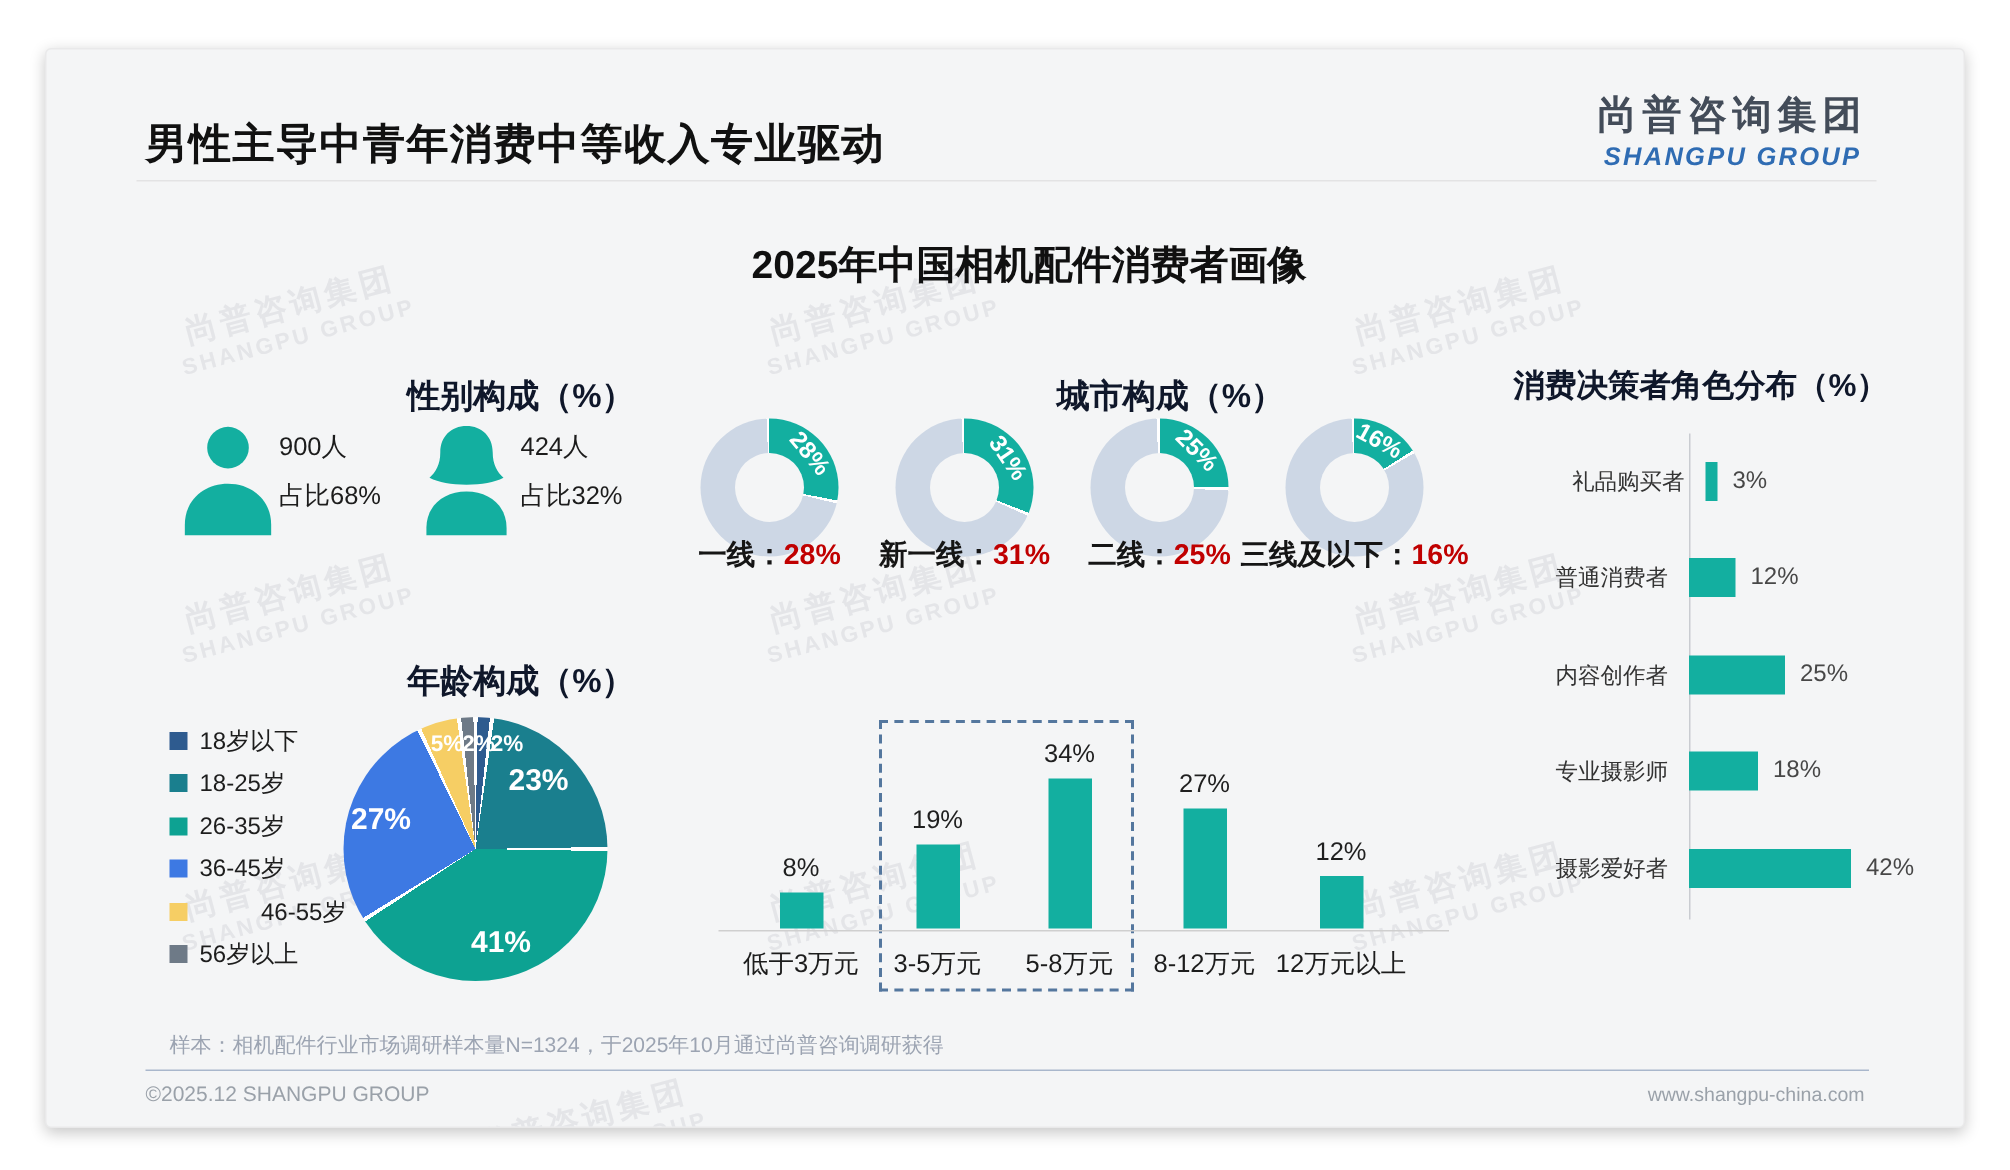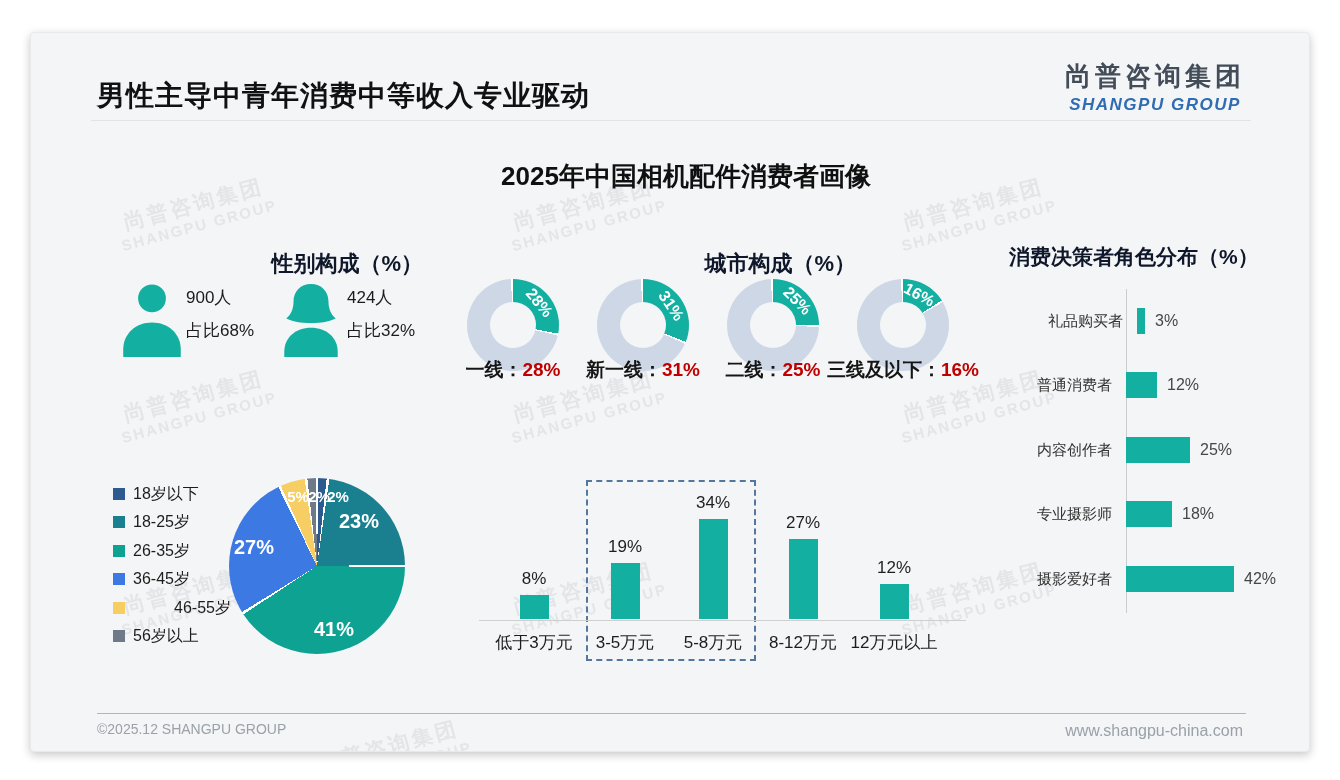--- a/index.html
+++ b/index.html
@@ -48,21 +48,21 @@
   .icol{position:absolute;width:110px;bottom:132px;display:flex;flex-direction:column;align-items:center;justify-content:flex-end;}
   .ival{font-size:17px;color:#1f1f1f;margin-bottom:6px;}
   .vbar{width:29px;background:#13AFA0;}
   .icat{position:absolute;top:598px;width:110px;text-align:center;font-size:17px;color:#1c1c1c;white-space:nowrap;}
   .ibase{left:448px;top:587px;width:487px;height:1px;background:#CFCFCF;}
   .hl-box{left:555px;top:447px;width:170px;height:181px;border:2px dashed #54779E;background:transparent;z-index:0;}
   
   .note{left:82px;top:655px;font-size:14px;color:#9CA4B2;}
   .footer-divider{left:66px;top:680px;width:1149px;height:1px;background:#A9B7CC;}
   .footer-left{left:66px;top:688px;font-size:14px;color:#9AA1A9;}
-  .footer-right{right:66px;top:689px;font-size:16px;color:#9AA1A9;}
+  .footer-right{right:66px;top:689px;font-size:13px;color:#9AA1A9;}
 </style>
 </head>
 <body>
 
 <div class="stage">
   <div class="card">
 
     <div class="wm" style="left:85px;top:158px">
         <span class="l1">尚普咨询集团</span>
         <span class="l2">SHANGPU GROUP</span>
@@ -169,20 +169,21 @@
       <span class="dlabel">专业摄影师</span>
       <span class="hbar" style="width: 46px;"></span>
       <span class="dval">18%</span>
     </div>
     <div class="drow z" style="left:951px;top:533px;">
       <span class="dlabel">摄影爱好者</span>
       <span class="hbar" style="width: 108px;"></span>
       <span class="dval">42%</span>
     </div>
 
+    <div class="z sec-title" style="left:92px;top:406px;width:300px;">年龄构成（%）</div>
     <div class="legend-item z" style="top:450px;">
         <span class="swatch" style="background: rgb(46, 91, 143);"></span>
         <span class="legend-label">18岁以下</span>
       </div>
     <div class="legend-item z" style="top:478px;">
         <span class="swatch" style="background: rgb(26, 127, 142);"></span>
         <span class="legend-label">18-25岁</span>
       </div>
     <div class="legend-item z" style="top:507px;">
         <span class="swatch" style="background: rgb(13, 162, 146);"></span>
@@ -229,17 +230,18 @@
     <div class="icol" style="left:808px;">
       <span class="ival">12%</span>
       <span class="vbar" style="height: 35px;"></span>
     </div>
     <div class="icat z" style="left:448px;">低于3万元</div>
     <div class="icat z" style="left:539px;">3-5万元</div>
     <div class="icat z" style="left:627px;">5-8万元</div>
     <div class="icat z" style="left:717px;">8-12万元</div>
     <div class="icat z" style="left:808px;">12万元以上</div>
 
+    <div class="z note">样本：相机配件行业市场调研样本量N=1324，于2025年10月通过尚普咨询调研获得</div>
     <div class="z footer-divider"></div>
     <div class="z footer-left">©2025.12 SHANGPU GROUP</div>
     <div class="z footer-right">www.shangpu-china.com</div>
   </div>
 </div>
 
 </body></html>

